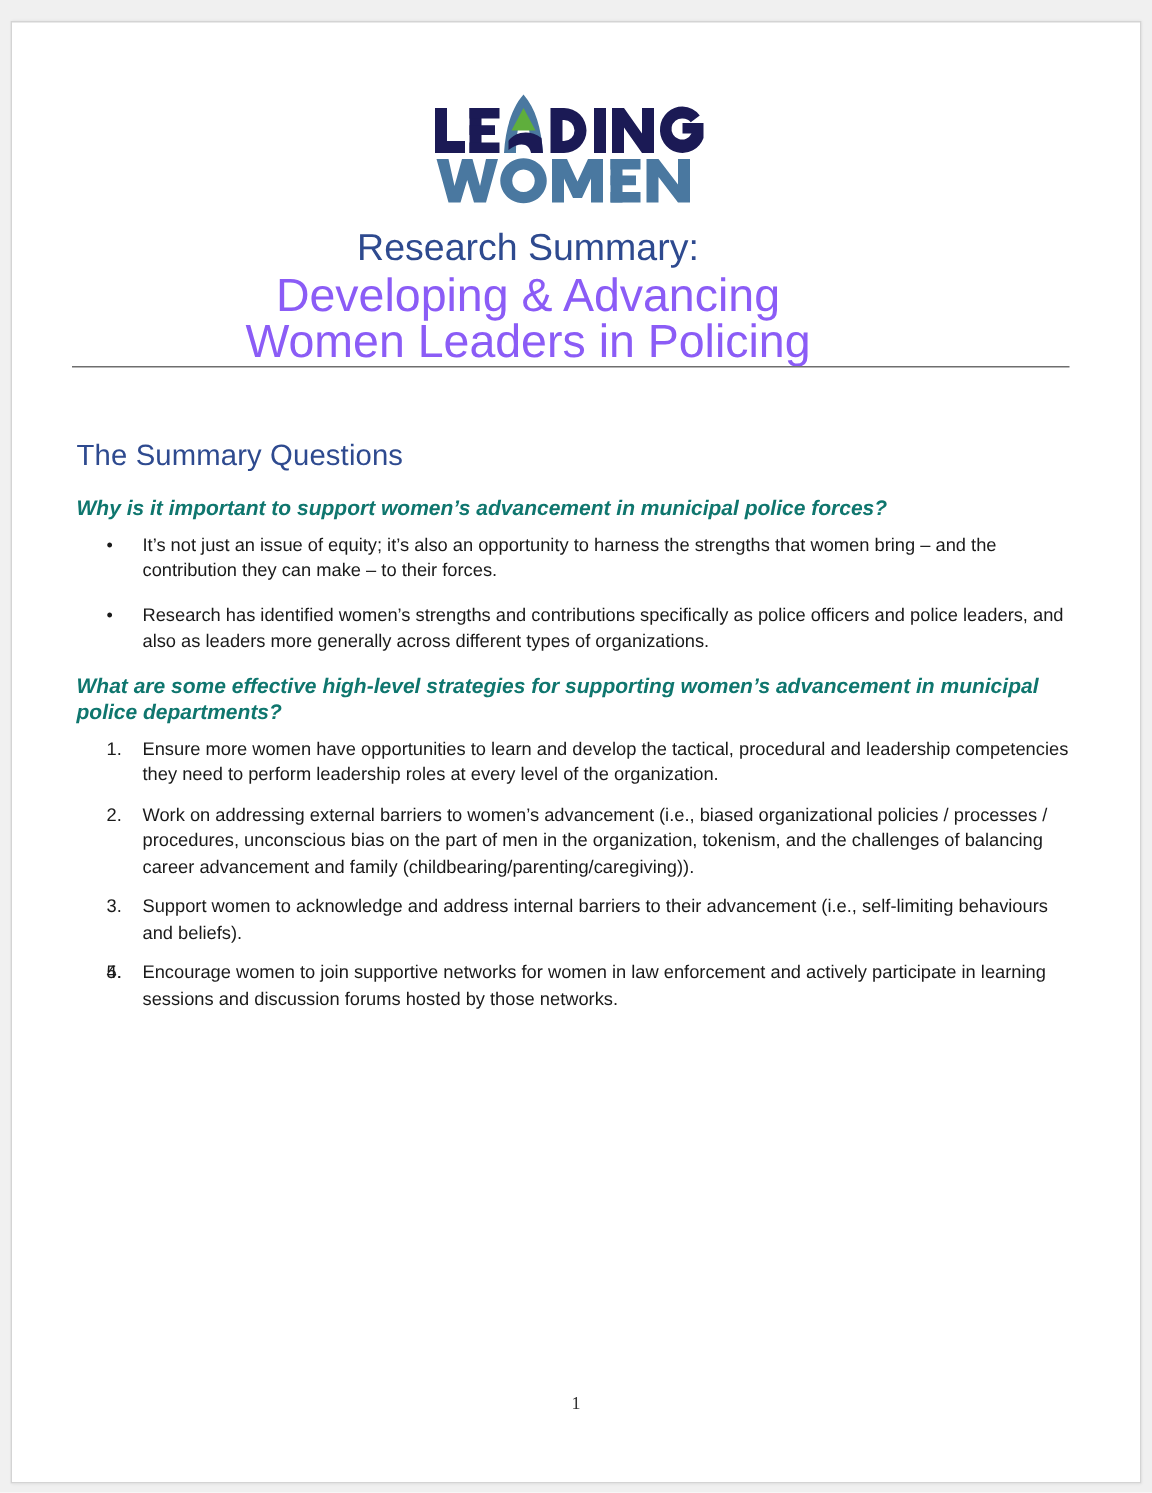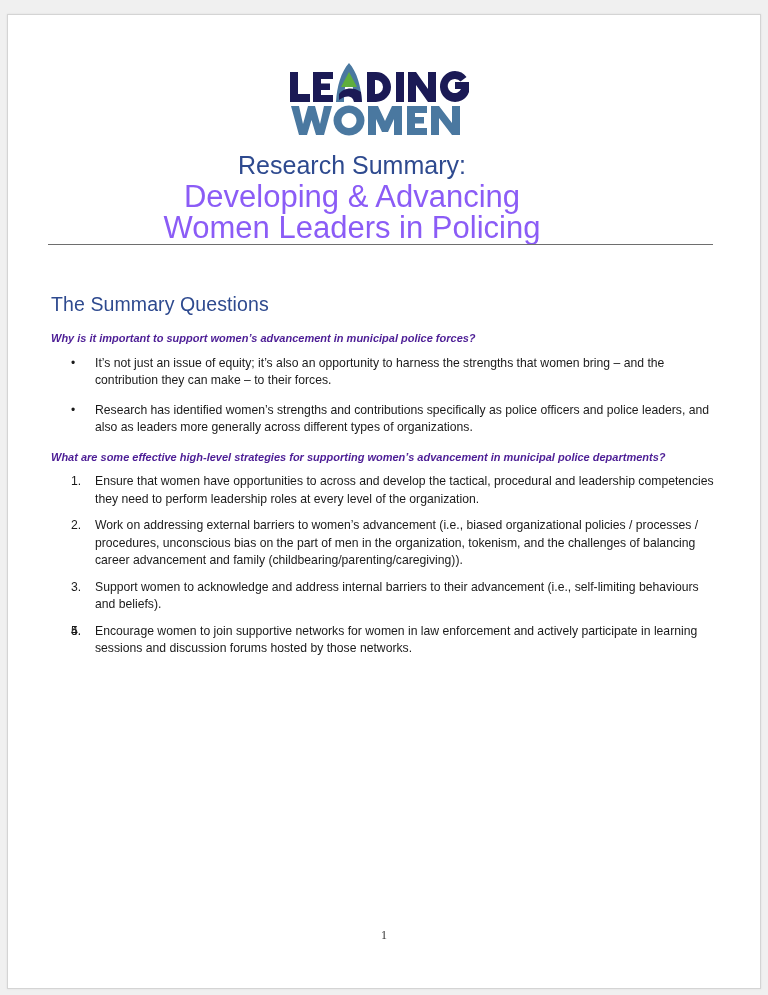--- a/index.html
+++ b/index.html
@@ -80,22 +80,22 @@
       left: 51px;
       top: 330px;
       width: 665px;
       font-family: "Liberation Sans", sans-serif;
       font-size: 12.2px;
       color: #1a1a1a;
     }
     .question {
       font-weight: bold;
       font-style: italic;
-      color: #4c1d95;
-      font-size: 11px;
+      color: #0f766e;
+      font-size: 14px;
       line-height: 17.5px;
       margin: 0 0 7px 0;
     }
     .bullet-list, .num-list {
       list-style: none;
       margin: 0 0 12px 0;
       padding: 0;
     }
     .bullet-item, .num-item {
       position: relative;
@@ -199,21 +199,21 @@
     <li class="bullet-item">
       <span class="bullet-mark">•</span>
       <span>Research has identified women’s strengths and contributions specifically as police officers and police leaders, and also as leaders more generally across different types of organizations.</span>
     </li>
   </ul>
 
   <p class="question">What are some effective high-level strategies for supporting women’s advancement in municipal police departments?</p>
   <ol class="num-list">
     <li class="num-item">
       <span class="num-mark">1.</span>
-      <span>Ensure that women have opportunities to across and develop the tactical, procedural and leadership competencies they need to perform leadership roles at every level of the organization.</span>
+      <span>Ensure more women have opportunities to learn and develop the tactical, procedural and leadership competencies they need to perform leadership roles at every level of the organization.</span>
     </li>
     <li class="num-item">
       <span class="num-mark">2.</span>
       <span>Work on addressing external barriers to women’s advancement (i.e., biased organizational policies / processes / procedures, unconscious bias on the part of men in the organization, tokenism, and the challenges of balancing career advancement and family (childbearing/parenting/caregiving)).</span>
     </li>
     <li class="num-item">
       <span class="num-mark">3.</span>
       <span>Support women to acknowledge and address internal barriers to their advancement (i.e., self-limiting behaviours and beliefs).</span>
     </li>
     <li class="num-item">

